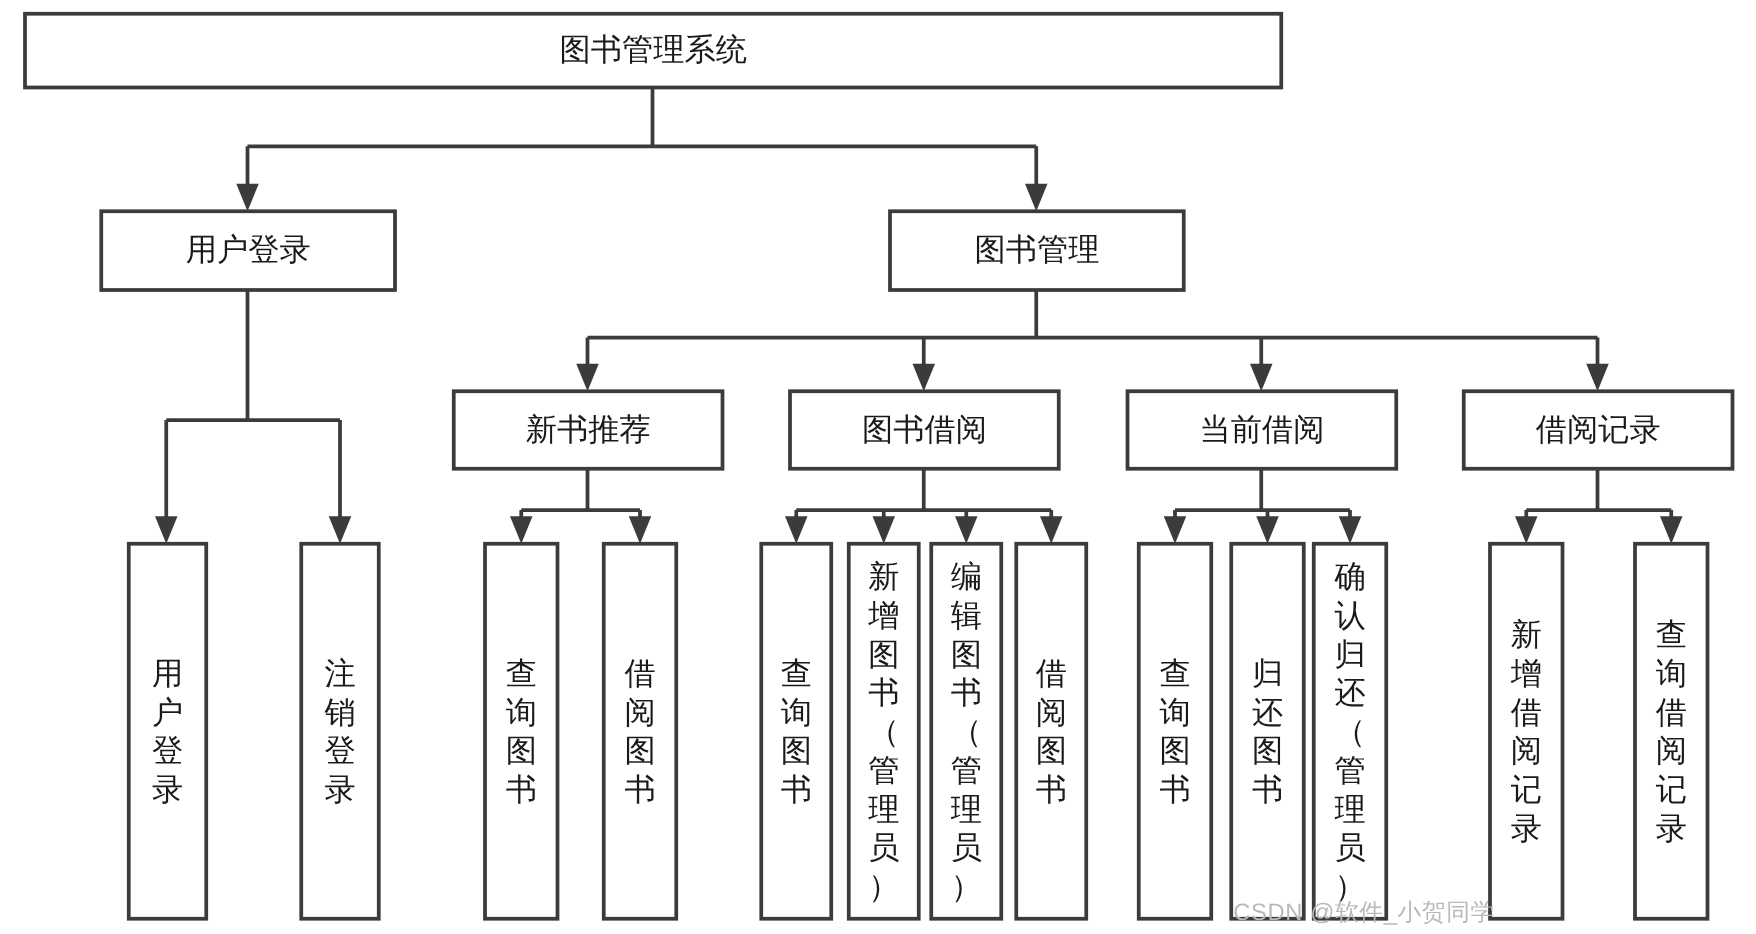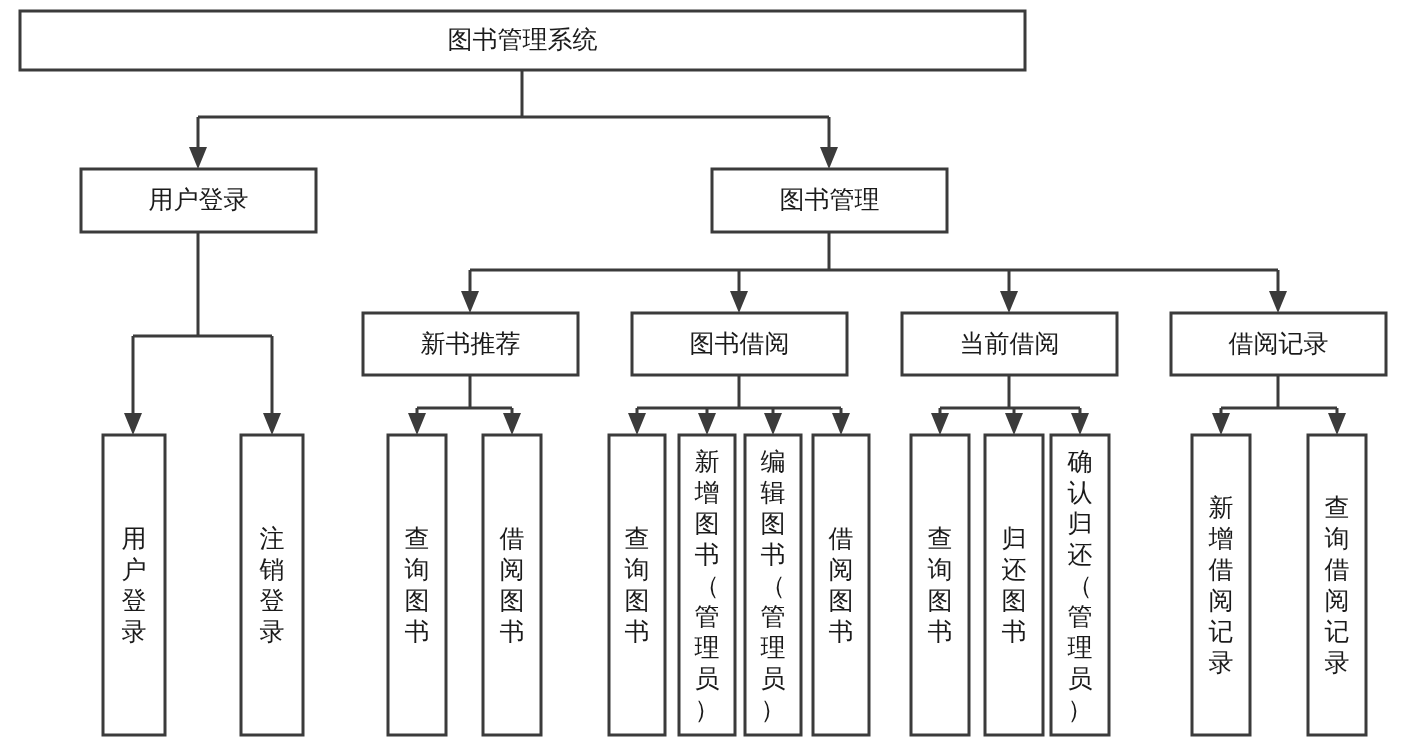--- a/index.html
+++ b/index.html
@@ -202,13 +202,14 @@
         <g>
           <rect x="1192" y="435" width="58" height="300" class="node-box"></rect>
           <text x="1221" y="0" class="node-label-v"><tspan x="1221" y="516.18">新</tspan><tspan x="1221" y="547.18">增</tspan><tspan x="1221" y="578.18">借</tspan><tspan x="1221" y="609.18">阅</tspan><tspan x="1221" y="640.18">记</tspan><tspan x="1221" y="671.18">录</tspan></text>
         </g>
         <g>
           <rect x="1308" y="435" width="58" height="300" class="node-box"></rect>
           <text x="1337" y="0" class="node-label-v"><tspan x="1337" y="516.18">查</tspan><tspan x="1337" y="547.18">询</tspan><tspan x="1337" y="578.18">借</tspan><tspan x="1337" y="609.18">阅</tspan><tspan x="1337" y="640.18">记</tspan><tspan x="1337" y="671.18">录</tspan></text>
         </g>
       </g>
   </svg>
+  <div class="watermark">CSDN @软件_小贺同学</div>
 </div>
 
 </body></html>

